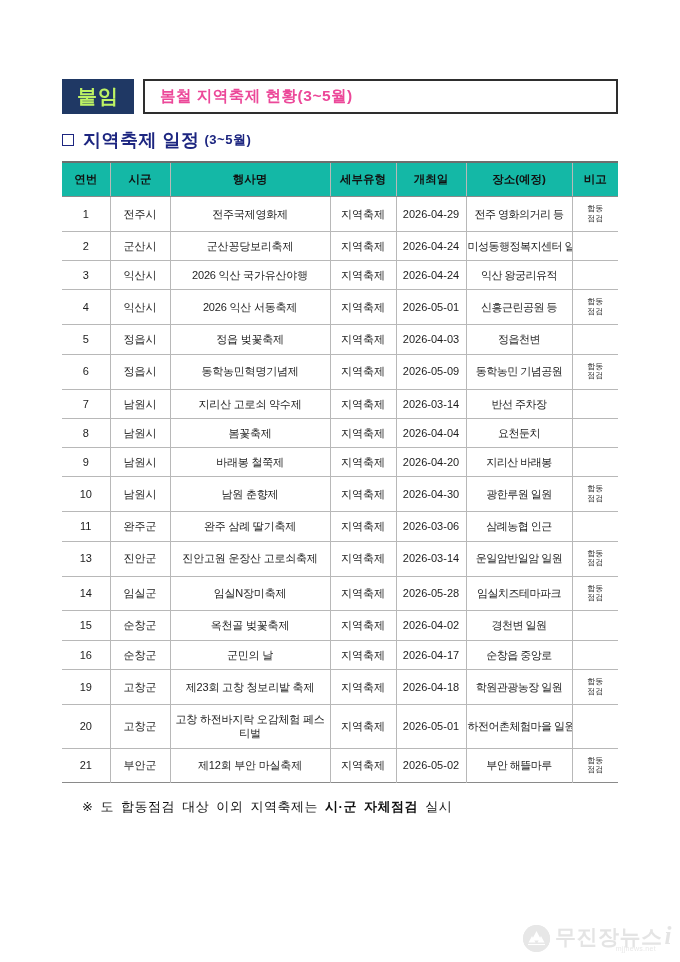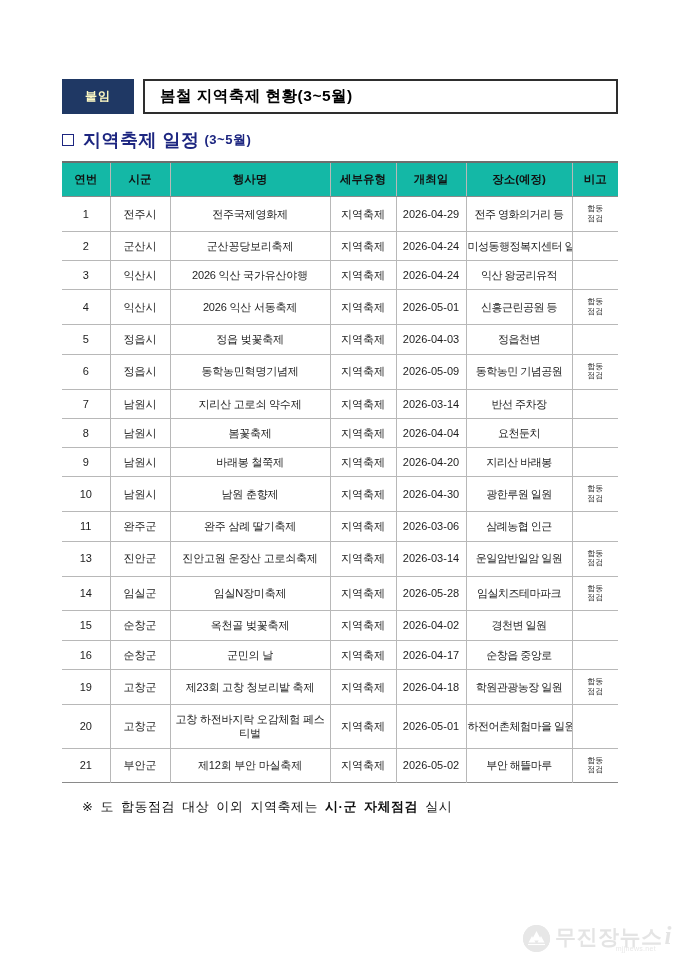--- a/index.html
+++ b/index.html
@@ -6,27 +6,27 @@
   html,body { background:#ffffff; }
   body {
     width:680px; height:962px; position:relative; overflow:hidden;
     font-family:"Liberation Sans","DejaVu Sans",sans-serif; color:#1c1c1c;
   }
   .content { padding:79px 62px 0 62px; }
 
   
   .header-row { display:flex; align-items:stretch; gap:9px; height:35px; margin-bottom:14px; }
   .badge {
-    background:#1f3864; color:#fef9c3; font-weight:bold; font-size:12px;
+    background:#1f3864; color:#bef264; font-weight:bold; font-size:20px;
     display:flex; align-items:center; justify-content:center; width:72px; flex:0 0 72px;
     letter-spacing:1px;
   }
   .title-box {
     flex:1; border:2px solid #2e2e2e; display:flex; align-items:center;
-    padding-left:15px; font-size:15.5px; font-weight:bold; letter-spacing:0.5px; color:#000000;
+    padding-left:15px; font-size:15.5px; font-weight:bold; letter-spacing:0.5px; color:#ec4899;
   }
 
   
   .section-heading {
     display:flex; align-items:center; color:#1d2680; font-weight:bold;
     font-size:18px; margin-bottom:9px; letter-spacing:0.5px;
   }
   .square-bullet {
     width:12px; height:12px; border:1.5px solid #1d2680; display:inline-block;
     margin-right:9px; background:#fff;

